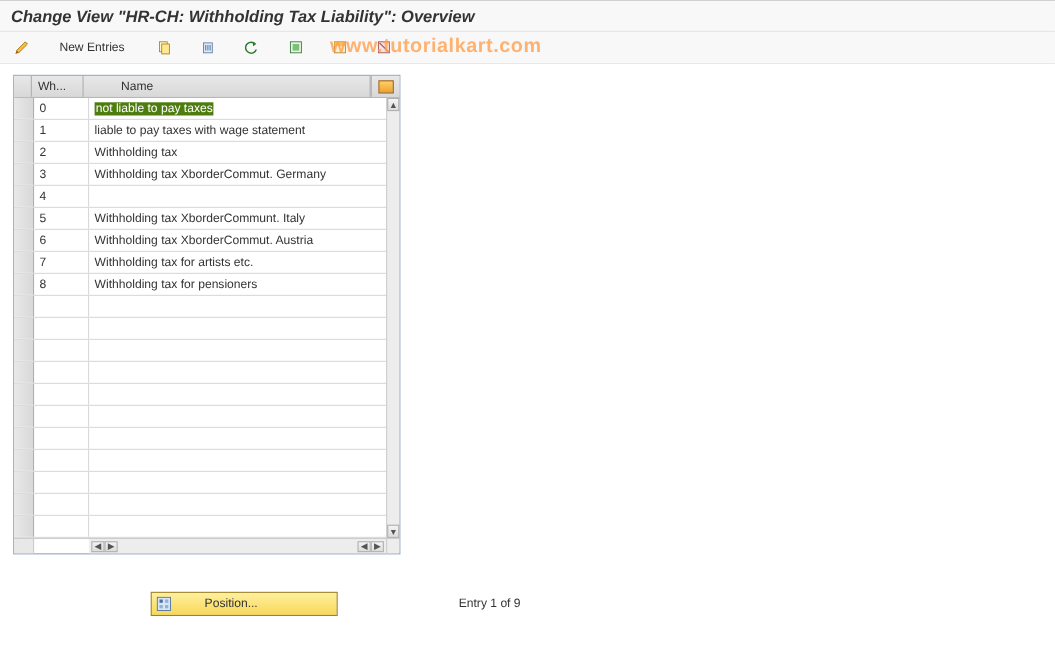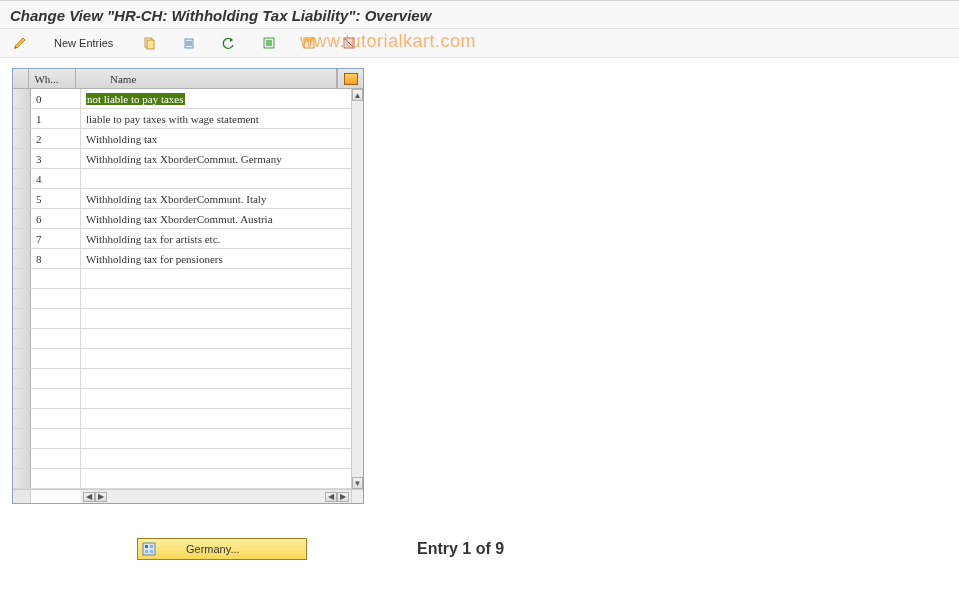--- a/index.html
+++ b/index.html
@@ -52,28 +52,27 @@
       margin: 0 6px 0 4px;
       font-size: 11px;
       color: #333;
       cursor: pointer;
     }
     .watermark {
       position: absolute;
       left: 300px;
       top: 2px;
       font-size: 18px;
-      font-weight: normal;
+      font-weight: bold;
       color: rgba(255,160,80,0.8);
       letter-spacing: 0.5px;
       pointer-events: none;
     }
     .content-area {
       padding: 10px 12px;
-      font-family: Liberation Serif, serif;
     }
     .table-wrap {
       width: 352px;
       border: 1px solid #8fa5bf;
       background: #fff;
       position: relative;
     }
     .col-header-row {
       display: flex;
       background: linear-gradient(#e8e8e8, #d8d8d8);
@@ -226,23 +225,22 @@
       gap: 30px;
       cursor: pointer;
       font-size: 11px;
       color: #333;
     }
     .position-icon {
       width: 14px; height: 14px;
       display:inline-flex; align-items:center; justify-content:center;
     }
     .entry-status {
-      font-size: 16px;
-      color: #333;
-      font-weight: bold;
+      font-size: 11px;
+      color: #333;
     }
     
     svg { display: block; }
   </style>
 </head>
 <body>
 
 <div class="top-line"></div>
 <div class="title-bar">Change View "HR-CH: Withholding Tax Liability": Overview</div>
 <div class="divider-thin"></div>
@@ -436,16 +434,16 @@
   <button class="position-btn">
     <span class="position-icon">
       <svg width="14" height="14">
           <rect x="1" y="1" width="12" height="12" fill="#d8e6f4" stroke="#4a70a0" stroke-width="0.8"></rect>
           <rect x="3" y="3" width="3" height="3" fill="#4a70a0"></rect>
           <rect x="8" y="3" width="3" height="3" fill="#90b4d8"></rect>
           <rect x="3" y="8" width="3" height="3" fill="#90b4d8"></rect>
           <rect x="8" y="8" width="3" height="3" fill="#90b4d8"></rect>
         </svg>
     </span>
-    <span>Germany...</span>
+    <span>Position...</span>
   </button>
   <span class="entry-status">Entry 1 of 9</span>
 </div>
 
 </body></html>

